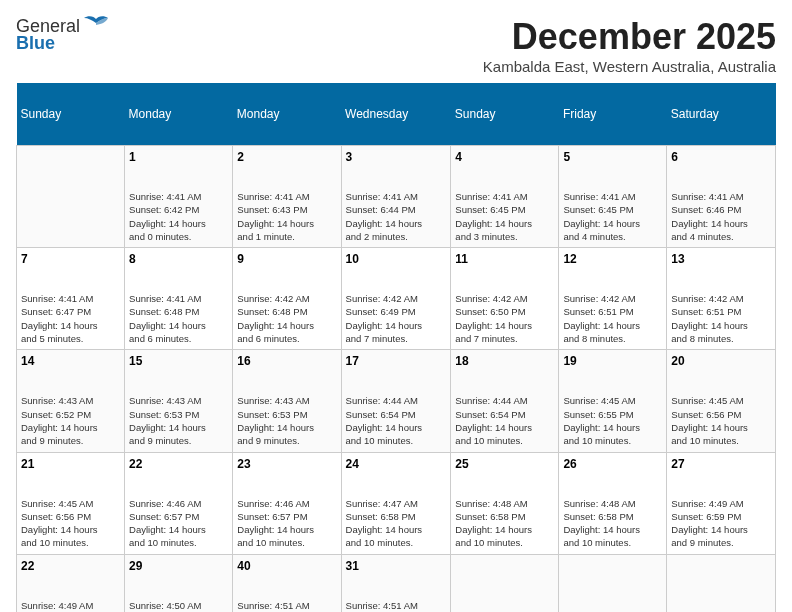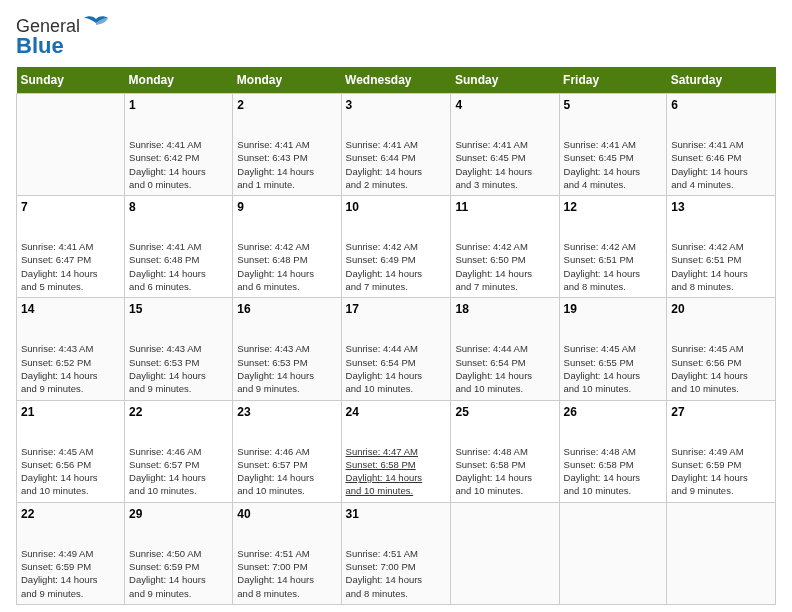--- a/index.html
+++ b/index.html
@@ -32,26 +32,26 @@
     .subtitle {
       font-size: 15px;
       color: #444;
     }
     table {
       width: 100%;
       border-collapse: collapse;
       font-size: 10px;
     }
     thead tr th {
-      background-color: #4d7c0f;
+      background-color: #0369a1;
       color: #fff;
-      padding: 6px 4px;
+      padding: 24px 4px;
       text-align: left;
       font-size: 12px;
-      font-weight: bold;
+      font-weight: normal;
     }
     tbody tr td {
       border: 1px solid #ccc;
       vertical-align: top;
       padding: 4px;
       width: 113px;
       min-height: 70px;
     }
     .day-number {
       font-weight: bold;
@@ -79,21 +79,25 @@
 
 <div class="header">
   <div class="logo">
     <div style="display:flex; align-items:center;">
       <span style="font-size:18px; font-weight:normal; color:#333;">General</span>
       <svg width="28" height="20" viewBox="0 0 28 20" style="margin-left:2px; margin-top:-4px;">
         <path d="M14 4 C16 1, 22 0, 26 3 C22 3, 18 5, 14 8 C10 5, 6 3, 2 3 C6 0, 12 1, 14 4Z" fill="#1a6faf"></path>
         <path d="M14 8 C18 5, 22 3, 26 3 C24 7, 20 9, 14 10Z" fill="#1a6faf" opacity="0.6"></path>
       </svg>
     </div>
-    <span style="font-size:22px; font-weight:bold; color:#1a6faf; margin-top:-4px;">Blue</span>
+    <span style="font-size:18px; font-weight:bold; color:#1a6faf; margin-top:-4px;">Blue</span>
+  </div>
+  <div class="title-area">
+    <div class="month-title">December 2025</div>
+    <div class="subtitle">Kambalda East, Western Australia, Australia</div>
   </div>
 </div>
 
 <table>
   <thead>
     <tr>
       <th>Sunday</th>
       <th>Monday</th>
       <th>Monday</th>
       <th>Wednesday</th>
@@ -267,21 +271,21 @@
         </td>
         <td>
           <div class="day-number">23</div>
           <div class="day-detail" style="white-space: pre-line;">Sunrise: 4:46 AM
 Sunset: 6:57 PM
 Daylight: 14 hours
 and 10 minutes.</div>
         </td>
         <td>
           <div class="day-number">24</div>
-          <div class="day-detail" style="white-space: pre-line; text-decoration: underline;">Sunrise: 4:47 AM
+          <div class="day-detail" style="white-space: pre-line;">Sunrise: 4:47 AM
 Sunset: 6:58 PM
 Daylight: 14 hours
 and 10 minutes.</div>
         </td>
         <td>
           <div class="day-number">25</div>
           <div class="day-detail" style="white-space: pre-line;">Sunrise: 4:48 AM
 Sunset: 6:58 PM
 Daylight: 14 hours
 and 10 minutes.</div>

